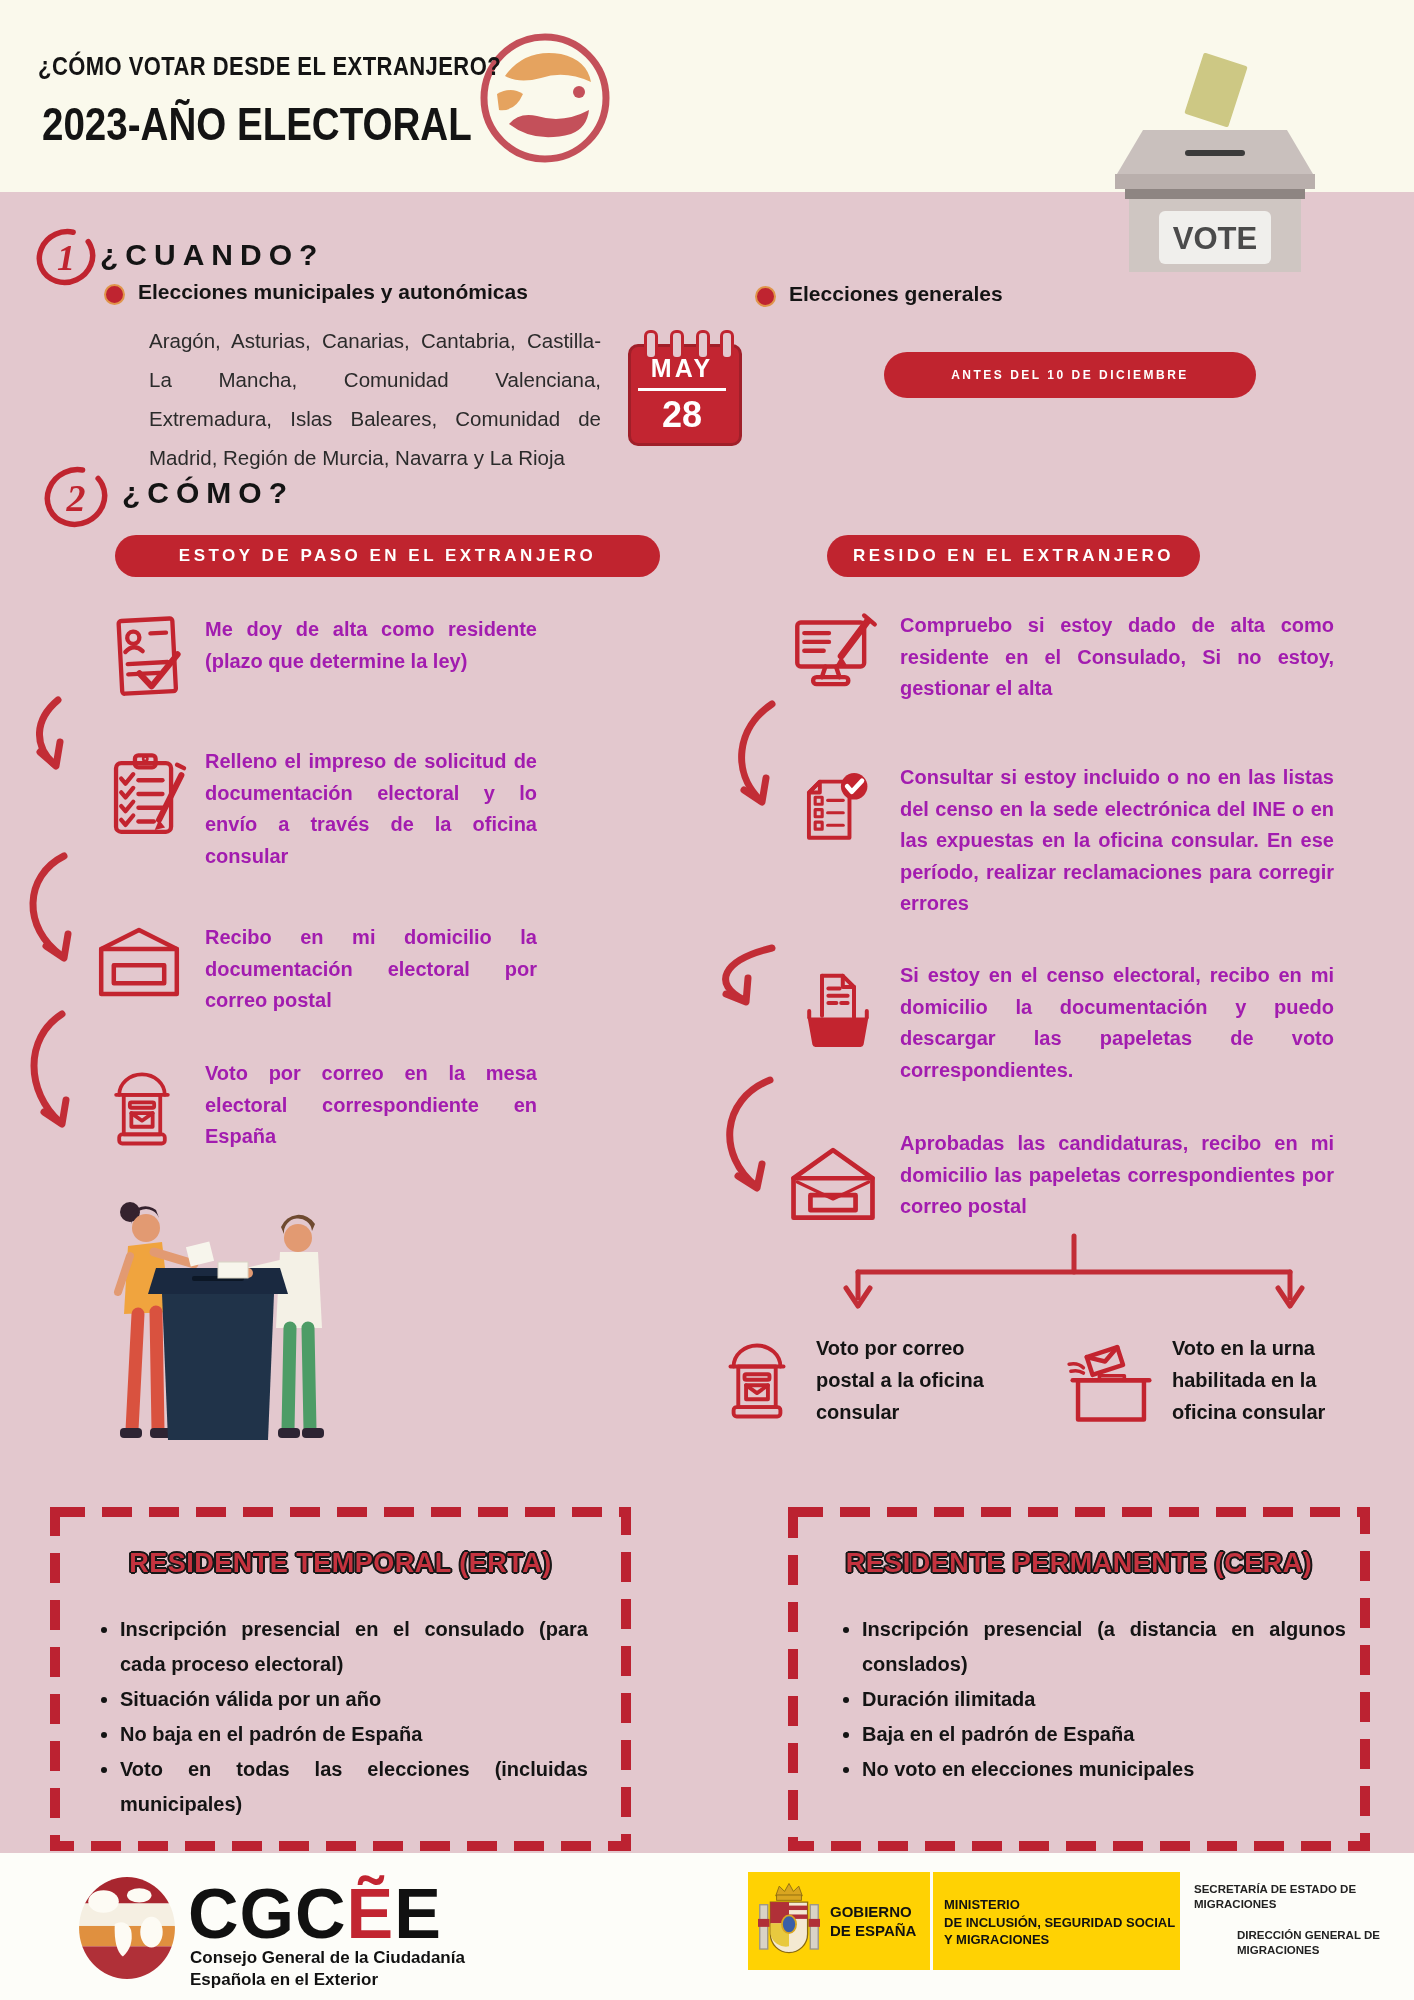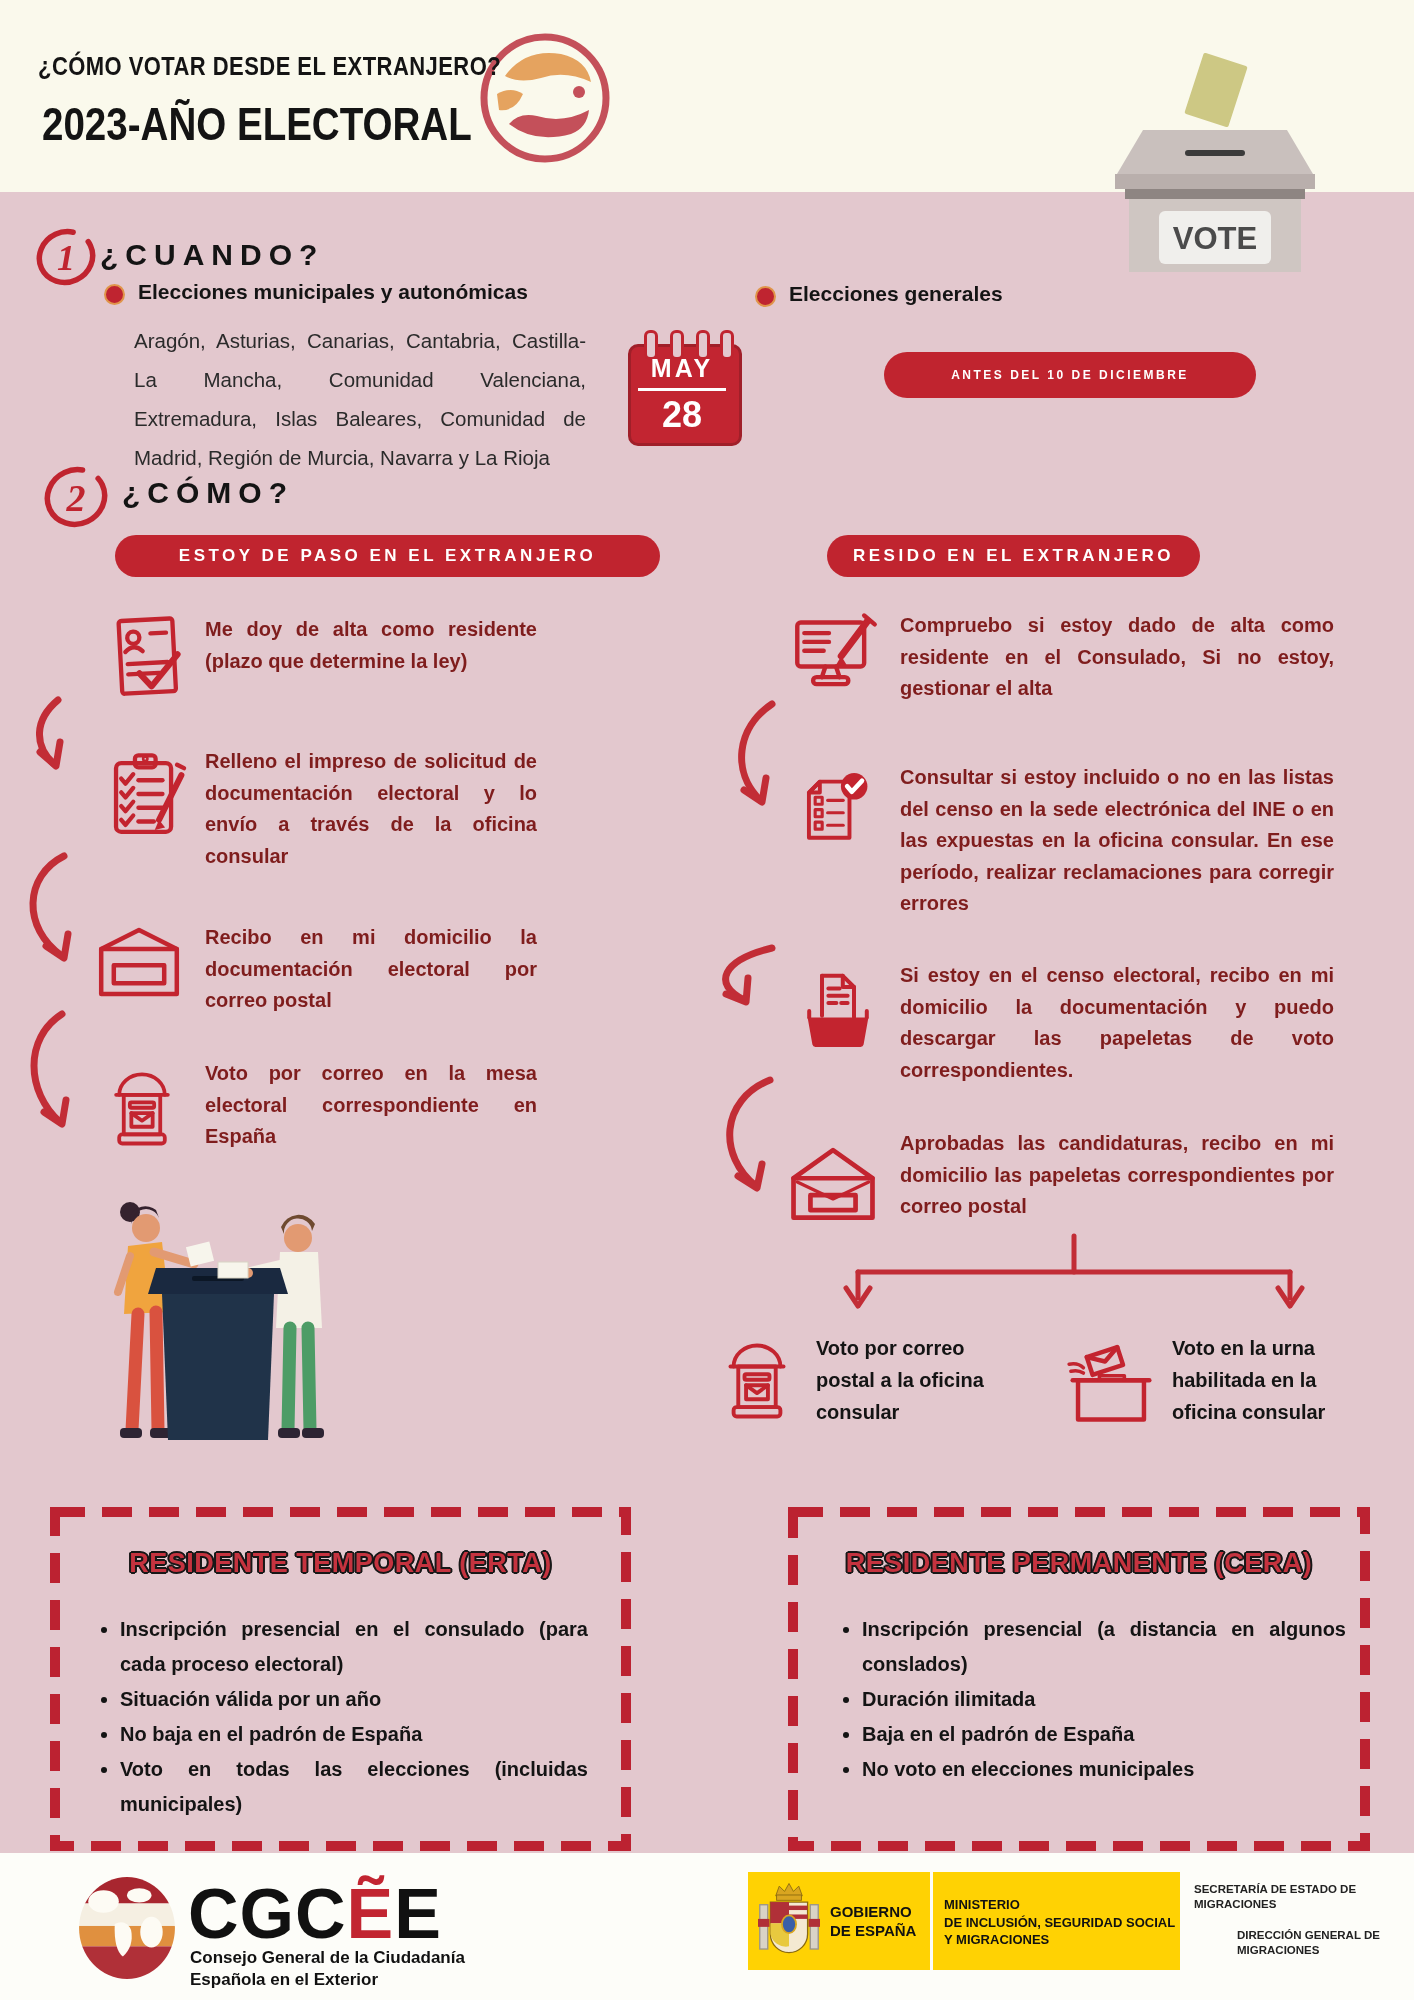--- a/index.html
+++ b/index.html
@@ -6,24 +6,24 @@
   #canvas{position:relative;width:1414px;height:2000px;background:#e3c8ce;overflow:hidden;
           font-family:"Liberation Sans",sans-serif;color:#161616;}
   .abs{position:absolute;}
   .title1{font-size:25px;font-weight:800;letter-spacing:.5px;color:#141414;
           transform:scaleX(.88);transform-origin:left top;white-space:nowrap;}
   .title2{font-size:47px;font-weight:800;letter-spacing:0;color:#141414;
           transform:scaleX(.82);transform-origin:left top;white-space:nowrap;}
   .qhead{font-size:30px;font-weight:800;letter-spacing:7px;color:#141414;white-space:nowrap;}
   .bullet-dot{width:17px;height:17px;border-radius:50%;background:#bf2430;border:2px solid #e0954a;}
   .bullet-label{font-size:21px;font-weight:700;color:#141414;white-space:nowrap;}
-  .regions{font-size:20.5px;line-height:39px;color:#2b2b2b;text-align:justify;text-align-last:left;}
+  .regions{font-size:20.5px;line-height:39px;color:#2b2b2b;text-align:justify;text-align-last:left;margin-left:15px;}
   .pill{background:#c0242f;border-radius:26px;color:#ffffff;font-weight:700;font-size:17px;
         letter-spacing:3.5px;display:flex;align-items:center;justify-content:center;white-space:nowrap;}
-  .step-text{font-size:20px;font-weight:700;line-height:31.5px;color:#7f1d1d;
+  .step-text{font-size:20px;font-weight:700;line-height:31.5px;color:#a21caf;
              text-align:justify;text-align-last:left;}
   .opt-text{font-size:20px;font-weight:700;line-height:32px;color:#141414;}
   .boxtitle{font-size:27px;font-weight:800;letter-spacing:.5px;color:#c5333f;text-align:center;
             text-shadow:2px 0 0 #171717,-2px 0 0 #171717,0 2px 0 #171717,0 -2px 0 #171717,
             1.4px 1.4px 0 #171717,-1.4px -1.4px 0 #171717,1.4px -1.4px 0 #171717,-1.4px 1.4px 0 #171717;}
   .boxlist{margin:0;padding-left:24px;}
   .boxlist li{font-size:20px;font-weight:700;line-height:35px;color:#141414;
               text-align:justify;text-align-last:left;}
   .cal-ring{position:absolute;width:8px;height:24px;border:3.5px solid #c0242f;border-radius:6px;
             background:#e3c8ce;top:0;}

